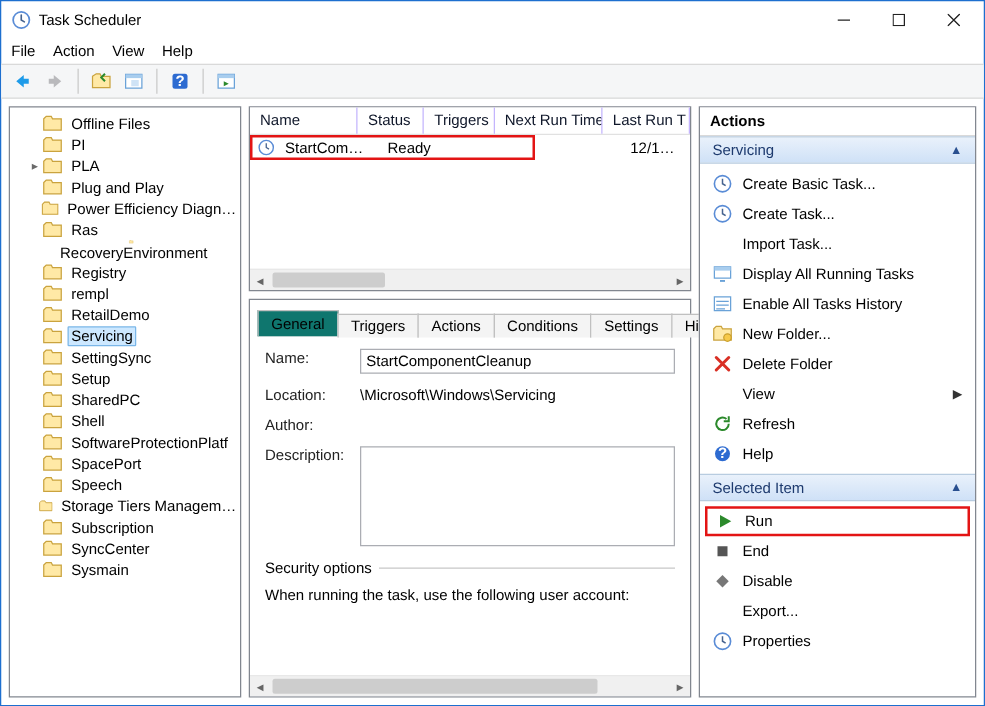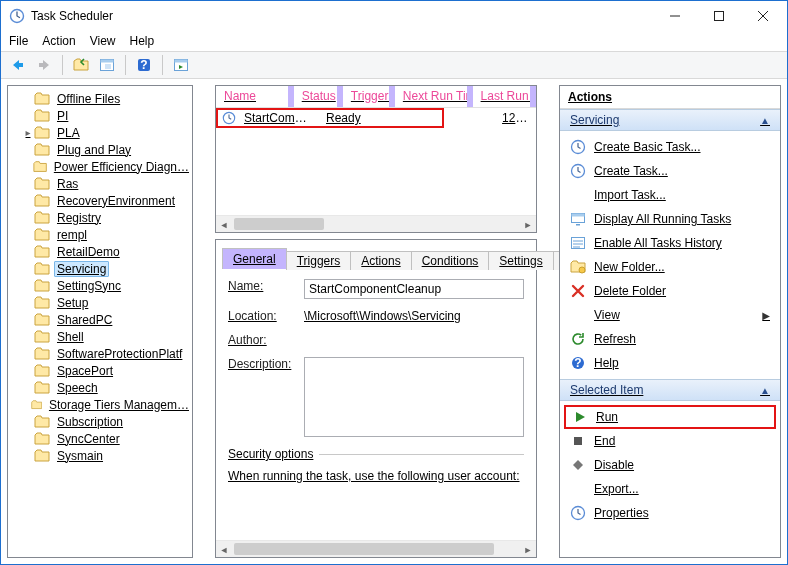--- a/index.html
+++ b/index.html
@@ -9,42 +9,42 @@
   .titlebar .title-icon { width:16px; height:16px; margin-right:6px; }
   .titlebar .title-text { flex:1; font-size:12px; }
   .winbtns { display:flex; }
   .winbtn { width:44px; height:28px; display:flex; align-items:center; justify-content:center; }
   .winbtn svg { width:10px; height:10px; }
   .menubar { height:20px; padding:0 8px; display:flex; gap:14px; align-items:center; }
   .menubar span { cursor:default; }
   .toolbar { height:28px; border-top:1px solid #d9d9d9; border-bottom:1px solid #d9d9d9; background:#f5f6f7; display:flex; align-items:center; padding:0 6px; gap:4px; }
   .tbtn { width:22px; height:22px; display:flex; align-items:center; justify-content:center; border:1px solid transparent; }
   .sep { width:1px; height:20px; background:#c9c9c9; margin:0 3px; }
-  .content { flex:1; display:flex; padding:6px; gap:22px; min-height:0;text-decoration:underline; }
+  .content { flex:1; display:flex; padding:6px; gap:6px; min-height:0; }
   .panel { border:1px solid #828790; background:#fff; position:relative; }
   .tree { width:186px; overflow:auto; padding:4px 0; }
   .node { display:flex; align-items:center; height:17px; padding-left:2px; white-space:nowrap; }
   .node .twisty { width:12px; display:inline-flex; justify-content:center; color:#6a6a6a; font-size:10px; }
   .node .folder { width:16px; height:14px; margin-right:4px; }
   .node .label { padding:0 3px; }
   .node.sel .label { background:#cde8ff; border:1px solid #7ab6e8; padding:0 2px; border-radius:1px; }
   .middle { flex:1; display:flex; flex-direction:column; gap:6px; min-width:0; }
   .tasklist { height:148px; display:flex; flex-direction:column; }
   .cols { display:flex; height:22px; border-bottom:1px solid #e1e1e1; background:#fff; }
-  .col { padding:3px 8px; border-right:6px solid #c4b5fd; color:#ec4899; cursor:default; white-space:nowrap; overflow:hidden; }
+  .col { padding:3px 8px; border-right:1px solid #c4b5fd; color:#0f172a; cursor:default; white-space:nowrap; overflow:hidden; }
   .rows { flex:1; overflow:auto; }
   .row { display:flex; height:20px; align-items:center; }
   .row .cell { padding:0 8px; white-space:nowrap; overflow:hidden; text-overflow:ellipsis; }
   .row .clock { width:14px; height:14px; margin-left:4px; flex:none; }
   .hscroll { height:17px; border-top:1px solid #e8e8e8; background:#f0f0f0; position:relative; }
   .hscroll .thumb { position:absolute; top:2px; left:18px; height:12px; background:#cdcdcd; border-radius:2px; }
   .hscroll .arrow { position:absolute; top:0; width:16px; height:17px; display:flex; align-items:center; justify-content:center; color:#666; font-size:9px; }
   .details { flex:1; display:flex; flex-direction:column; }
   .tabs { display:flex; align-items:flex-end; padding:6px 6px 0 6px; height:28px; }
-  .tab { border:1px solid #c0c0c0; border-bottom:none; padding:3px 10px 3px 10px; background:#c4b5fd; margin-right:-1px; position:relative; top:1px; }
+  .tab { border:1px solid #c0c0c0; border-bottom:none; padding:3px 10px 3px 10px; background:#0f766e; margin-right:-1px; position:relative; top:1px; }
   .tab.inactive { background:#f4f4f4; top:2px; padding-top:2px; padding-bottom:2px; }
   .tabscroll { margin-left:auto; display:flex; gap:0; }
   .tabscroll .tsbtn { width:16px; height:16px; border:1px solid #b5b5b5; background:#f3f3f3; display:flex; align-items:center; justify-content:center; font-size:8px; color:#555; }
   .tabbody { flex:1; border-top:1px solid #c0c0c0; margin:0 6px 0 6px; padding:10px 6px 0 6px; overflow:hidden; display:flex; flex-direction:column; }
   .fld { display:flex; margin-bottom:10px; align-items:flex-start; }
   .fld .lab { width:76px; color:#222; }
   .fld .val { flex:1; }
   .fld input { width:100%; border:1px solid #abadb3; padding:3px 4px; height:20px; }
   .fld .textbox { border:1px solid #abadb3; height:80px; }
   .actions { width:222px; display:flex; flex-direction:column; }
@@ -176,21 +176,21 @@
           </svg>
           <span class="label">Power Efficiency Diagn…</span>
         </div>
         <div class="node" style="padding-left: 14px;">
           <span class="twisty"></span>
           <svg class="folder" viewBox="0 0 16 14">
             <path d="M1 3l2-2h4l1 2h7v9H1z" fill="#ffe9a6" stroke="#caa33e"></path>
           </svg>
           <span class="label">Ras</span>
         </div>
-        <div class="node" style="padding-left: 14px;">
+        <div class="node" style="padding-left: 14px; flex-direction: column;">
           <span class="twisty"></span>
           <svg class="folder" viewBox="0 0 16 14">
             <path d="M1 3l2-2h4l1 2h7v9H1z" fill="#ffe9a6" stroke="#caa33e"></path>
           </svg>
           <span class="label">RecoveryEnvironment</span>
         </div>
         <div class="node" style="padding-left: 14px;">
           <span class="twisty"></span>
           <svg class="folder" viewBox="0 0 16 14">
             <path d="M1 3l2-2h4l1 2h7v9H1z" fill="#ffe9a6" stroke="#caa33e"></path>

